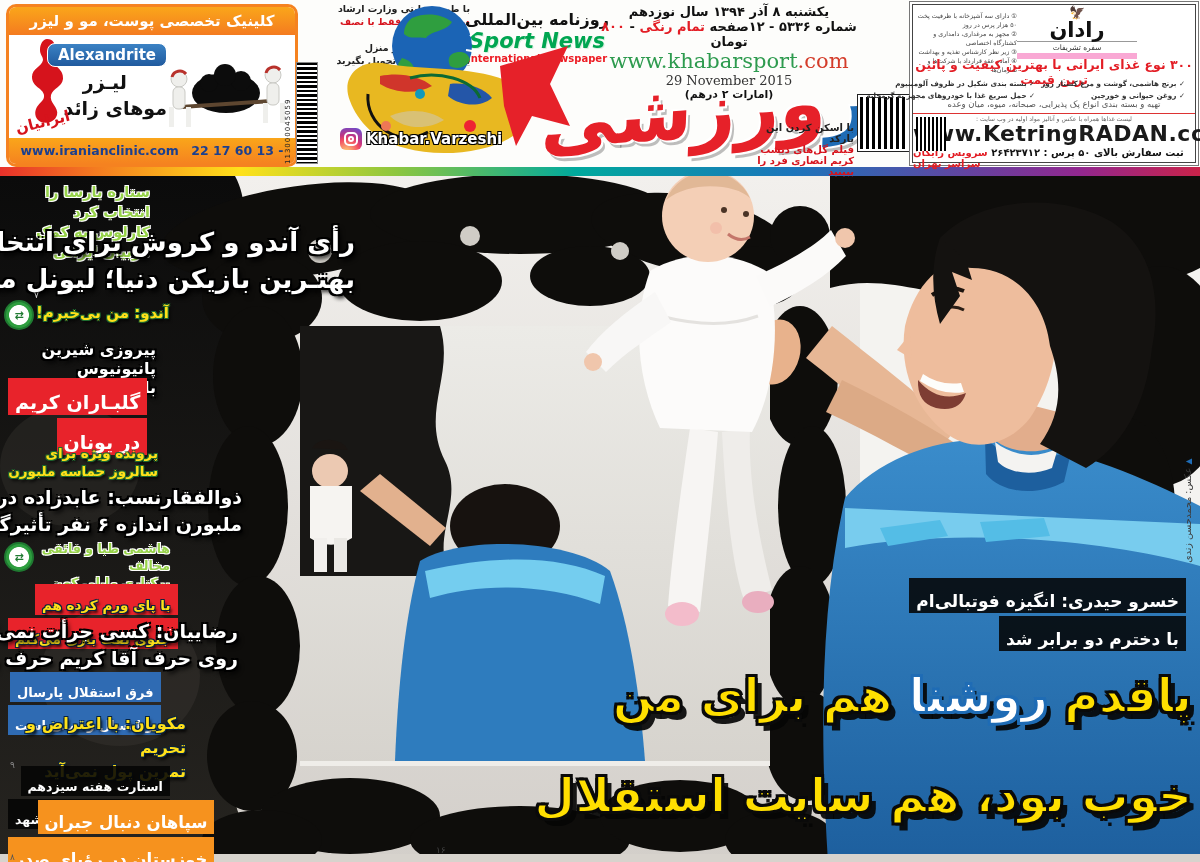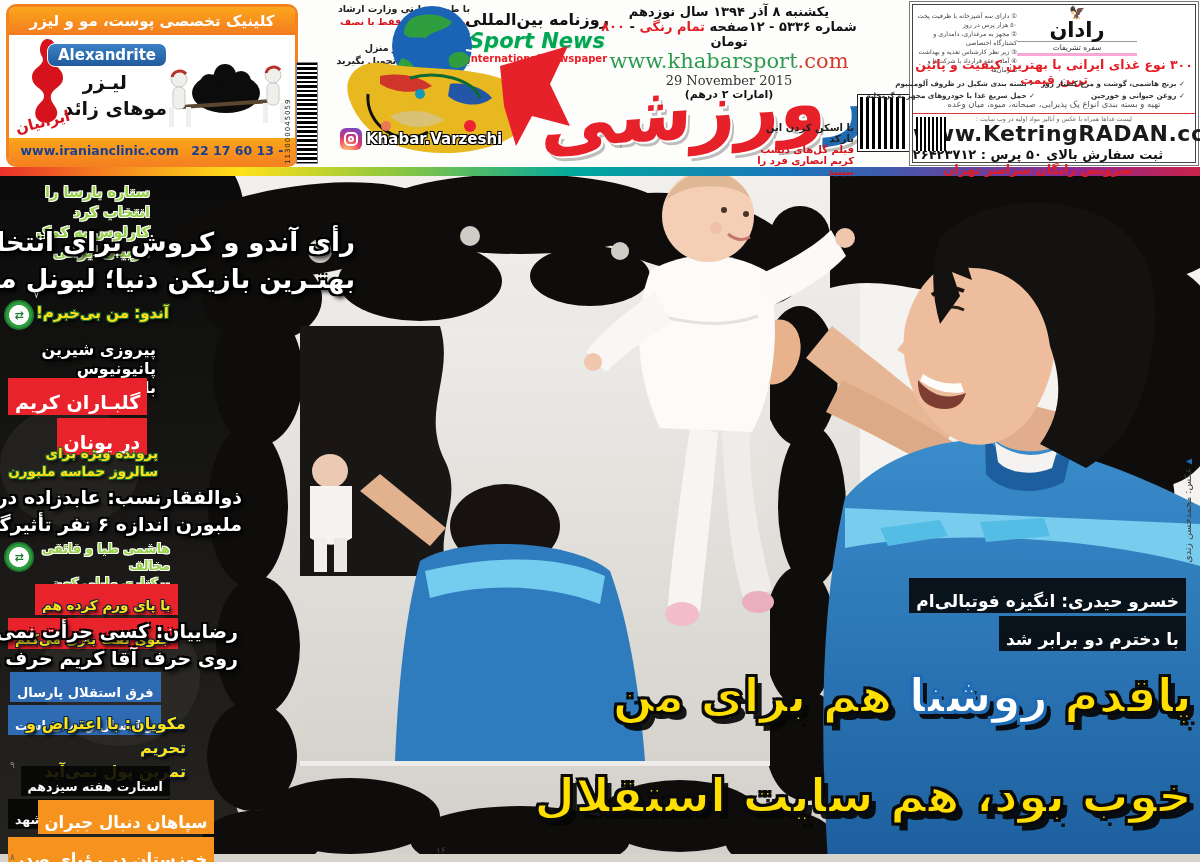--- a/index.html
+++ b/index.html
@@ -46,29 +46,29 @@
   .qr{left:858px;top:95px;width:48px;height:52px;background:
       repeating-linear-gradient(90deg,#000 0 3px,#fff 3px 6px),
       repeating-linear-gradient(0deg,rgba(0,0,0,.85) 0 3px,rgba(255,255,255,.9) 3px 7px);
       border:2px solid #fff;outline:1px solid #222;z-index:6;}
   .qr-cap{left:742px;top:122px;width:112px;font-size:10px;font-weight:bold;line-height:11px;z-index:6;color:#222;}
   .qr-cap .red{color:#d6131c;}
   .radan{left:912px;top:4px;width:282px;height:157px;background:#fff;border:1px solid #444;box-shadow:0 0 0 2px #fff,0 0 0 3px #777;z-index:6;}
   .radan-logo{position:absolute;right:58px;top:2px;width:120px;text-align:center;}
   .radan-eagle{font-size:13px;line-height:12px;}
   .radan-brand{font-size:21px;font-weight:bold;color:#111;line-height:22px;}
-  .radan-sub{font-size:7.5px;color:#333;border-top:1px solid #999;border-bottom:3px solid #f9a8d4;padding:1px 0;}
+  .radan-sub{font-size:7.5px;color:#333;border-top:1px solid #999;border-bottom:6px solid #f9a8d4;padding:1px 0;}
   .radan-bullets{position:absolute;right:178px;top:6px;width:100px;font-size:6.3px;color:#444;line-height:9px;}
   .radan-head{position:absolute;right:0;top:52px;width:100%;text-align:center;font-size:12.5px;font-weight:bold;color:#e31d25;}
   .radan-feats{position:absolute;right:6px;top:72px;width:270px;font-size:7.2px;font-weight:bold;color:#333;line-height:10px;}
   .radan-feats td{padding:0 2px;white-space:nowrap;text-align:right;}
   .radan-line{position:absolute;right:0;top:94px;width:100%;text-align:center;font-size:8.5px;color:#555;}
   .radan-note{position:absolute;right:0;top:108px;width:100%;text-align:center;font-size:6.2px;color:#666;border-top:1px solid #d33;padding-top:1px;}
   .radan-site{position:absolute;right:0;top:116px;width:100%;text-align:center;font-size:22px;font-weight:bold;color:#1a1a1a;letter-spacing:.5px;}
-  .radan-order{position:absolute;right:16px;top:142px;width:100%;text-align:center;font-size:13px;font-weight:bold;color:#111;}
+  .radan-order{position:absolute;right:0;top:142px;width:100%;text-align:left;font-size:10px;font-weight:bold;color:#111;}
   .radan-order .red{color:#e31d25;}
   .radan-qr{position:absolute;left:3px;top:112px;width:30px;height:34px;background:
       repeating-linear-gradient(90deg,#000 0 2px,#fff 2px 4px),
       repeating-linear-gradient(0deg,rgba(0,0,0,.85) 0 2px,rgba(255,255,255,.9) 2px 5px);}
   .insta-row{left:340px;top:128px;z-index:5;display:flex;align-items:center;gap:4px;}
   .insta-ic{width:22px;height:22px;border-radius:6px;background:radial-gradient(circle at 30% 110%,#ffd776 0%,#f14b63 45%,#c13584 60%,#5851db 100%);position:relative;}
   .insta-ic:before{content:"";position:absolute;inset:4px;border:2px solid #fff;border-radius:5px;}
   .insta-ic:after{content:"";position:absolute;inset:8px;border:2px solid #fff;border-radius:50%;}
   .insta-tx{font-size:15px;font-weight:bold;color:#fff;text-shadow:-1px -1px 0 #000,1px -1px 0 #000,-1px 1px 0 #000,1px 1px 0 #000;}
 

